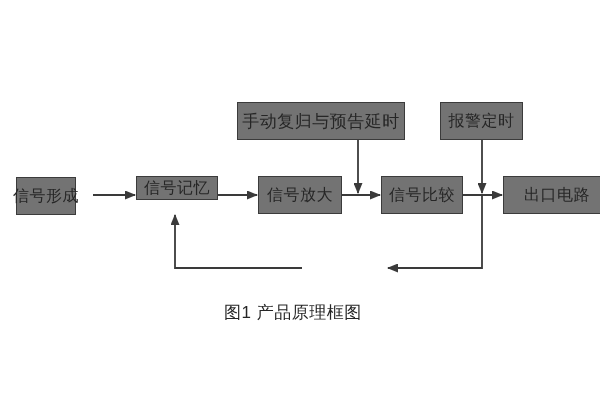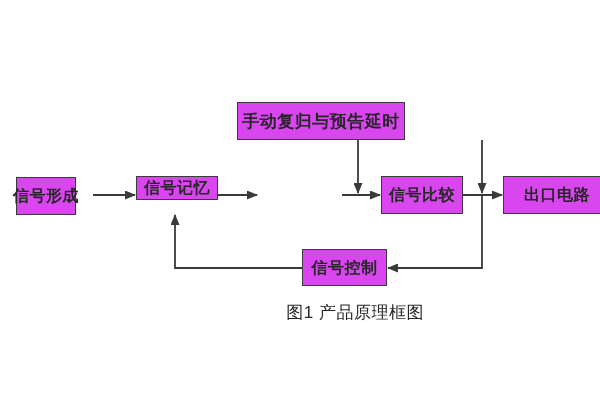--- a/index.html
+++ b/index.html
@@ -19,49 +19,48 @@
     position: absolute;
     left: 0;
     top: 0;
     width: 600px;
     height: 400px;
   }
   .node {
     position: absolute;
     box-sizing: border-box;
     border: 1.5px solid #3b3b3b;
-    background: #d946ef;
+    background: #737373;
     color: #262626;
     font-size: 16px;
     line-height: 1;
     display: flex;
     align-items: center;
     justify-content: center;
     white-space: nowrap;
     letter-spacing: 0.5px;
-    font-weight: bold;
   }
   
   .n-formation     { left: 16px;  top: 177px; width: 60px;  height: 38px; }
   .n-memory        { left: 136px; top: 176px; width: 82px;  height: 24px; }
   .n-amplification { left: 258px; top: 176px; width: 84px;  height: 38px; }
   .n-comparison    { left: 381px; top: 176px; width: 82px;  height: 38px; }
   .n-outlet        { left: 503px; top: 176px; width: 108px;  height: 38px; }
   
   .n-manual-reset  { left: 237px; top: 102px; width: 168px; height: 38px; font-size: 17px; }
   .n-alarm-timing  { left: 440px; top: 102px; width: 83px;  height: 38px; }
   
   .n-control       { left: 302px; top: 249px; width: 85px;  height: 37px; }
 
   .caption {
     position: absolute;
     left: 224px;
     top: 301px;
     width: 200px;
-    text-align: right;
+    text-align: left;
     color: #262626;
     font-size: 17px;
     letter-spacing: 0.5px;
   }
 </style>
 </head>
 <body>
 
 <div id="canvas">
 
@@ -80,25 +79,26 @@
       <path d="M482,140 L482,193" marker-end="url(#ah)"></path>
       <path d="M482,195 L482,268 L388,268" marker-end="url(#ah)"></path>
       <path d="M302,268 L175,268 L175,215" marker-end="url(#ah)"></path>
     </g>
   </svg>
 
   <div class="node n-formation">信号形成</div>
 
   <div class="node n-memory">信号记忆</div>
 
+  <div class="node n-amplification">信号放大</div>
 
   <div class="node n-comparison">信号比较</div>
 
   <div class="node n-outlet">出口电路</div>
 
   <div class="node n-manual-reset">手动复归与预告延时</div>
 
+  <div class="node n-alarm-timing">报警定时</div>
 
-  <div class="node n-control">信号控制</div>
 
   <div class="caption">图1 产品原理框图</div>
 
 </div>
 
 </body></html>

